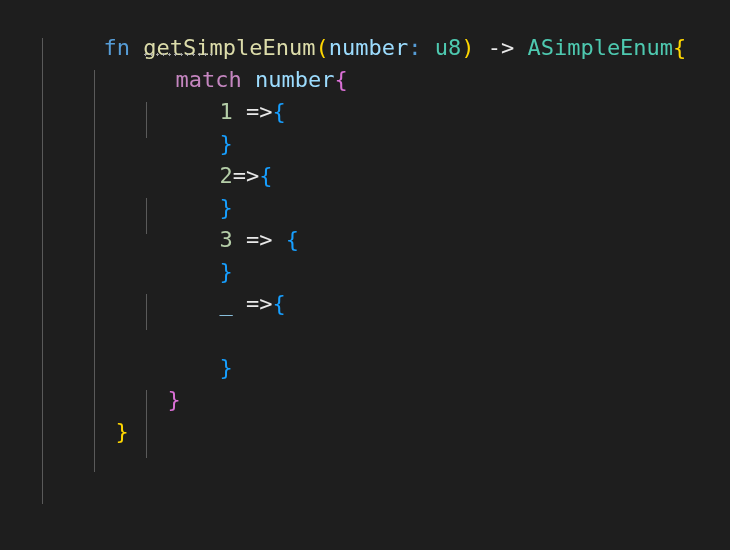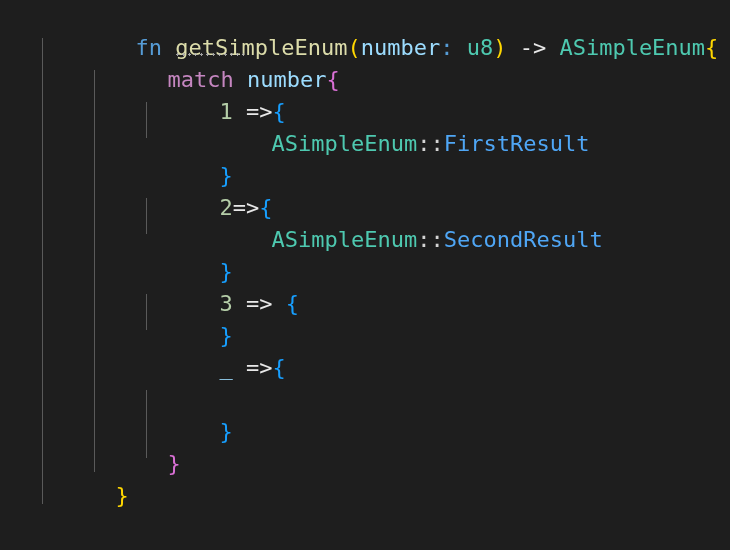--- a/index.html
+++ b/index.html
@@ -47,21 +47,21 @@
     height: 32px;
     line-height: 32px;
     font-size: 22px;
     white-space: pre;
     letter-spacing: 0px;
     position: relative;
   }
 
   
   .kw       { color: #569cd6; }   
-  .kw2      { color: #c586c0; }   
+  .kw2      { color: #c586c0; margin-left: 8px; }   
   .fname    { color: #dcdcaa; position: relative; }
   .param    { color: #9cdcfe; }
   .punct    { color: #d4d4d4; }
   .type     { color: #4ec9b0; }
   .num      { color: #b5cea8; }
   .var      { color: #9cdcfe; }
   .arrow    { color: #e8e8e8; }
   .colons   { color: #d4d4d4; }
   .enumv    { color: #4fa6f5; }
 
@@ -94,47 +94,41 @@
     <div class="guide" style="left:42px; top:38px; height:466px;"></div>
     <div class="guide" style="left:94px; top:70px; height:402px;"></div>
     <div class="guide" style="left:146px; top:102px; height:36px;"></div>
     <div class="guide" style="left:146px; top:198px; height:36px;"></div>
     <div class="guide" style="left:146px; top:294px; height:36px;"></div>
     <div class="guide" style="left:146px; top:390px; height:68px;"></div>
   </div>
 
   <div class="code">
 
-    <div class="line" style="padding-left:56px;">
+    <div class="line" style="padding-left:24px;">
       <span class="kw">fn</span><span class="punct"> </span><span class="fname hint">getSimpleEnum</span><span class="b1">(</span><span class="param">number</span><span class="kw">:</span><span class="punct"> </span><span class="type">u8</span><span class="b1">)</span><span class="punct"> </span><span class="arrow">-&gt;</span><span class="punct"> </span><span class="type">ASimpleEnum</span><span class="b1">{</span>
     </div>
 
     <div class="line" style="padding-left:88px;">
       <span class="kw2">match</span><span class="punct"> </span><span class="var">number</span><span class="b2">{</span>
     </div>
 
     <div class="line" style="padding-left:140px;">
       <span class="num">1</span><span class="punct"> </span><span class="arrow">=&gt;</span><span class="b3">{</span>
     </div>
 
-    <div class="line" style="padding-left:192px;">
-      <span class="type">ASimpleEnum</span><span class="colons">::</span><span class="enumv">FirstResult</span>
-    </div>
 
     <div class="line" style="padding-left:140px;">
       <span class="b3">}</span>
     </div>
 
     <div class="line" style="padding-left:140px;">
       <span class="num">2</span><span class="arrow">=&gt;</span><span class="b3">{</span>
     </div>
 
-    <div class="line" style="padding-left:192px;">
-      <span class="type">ASimpleEnum</span><span class="colons">::</span><span class="enumv">SecondResult</span>
-    </div>
 
     <div class="line" style="padding-left:140px;">
       <span class="b3">}</span>
     </div>
 
     <div class="line" style="padding-left:140px;">
       <span class="num">3</span><span class="punct"> </span><span class="arrow">=&gt;</span><span class="punct"> </span><span class="b3">{</span>
     </div>
 
 

